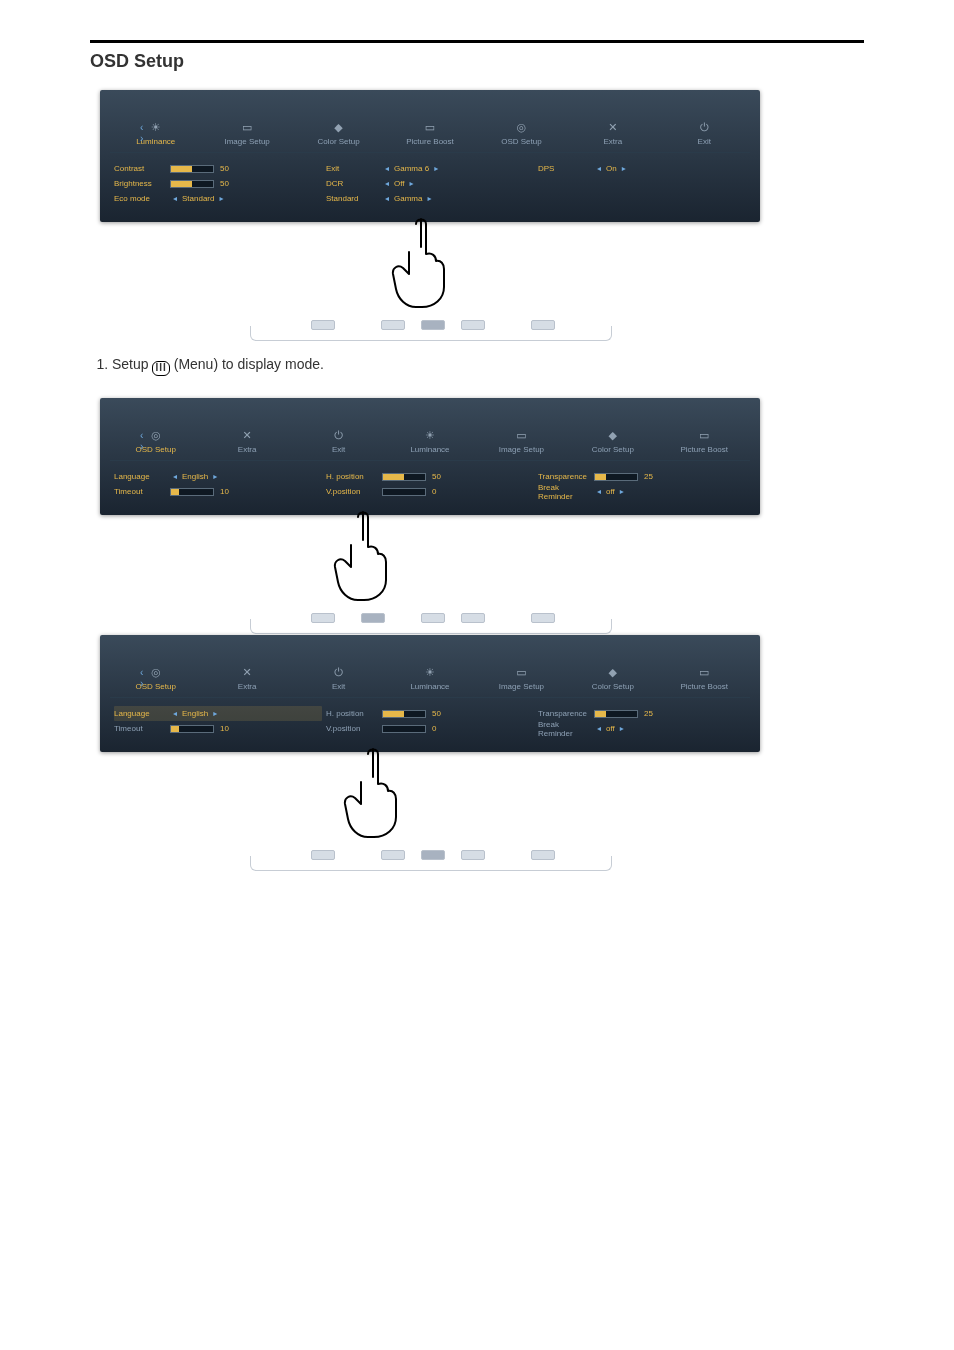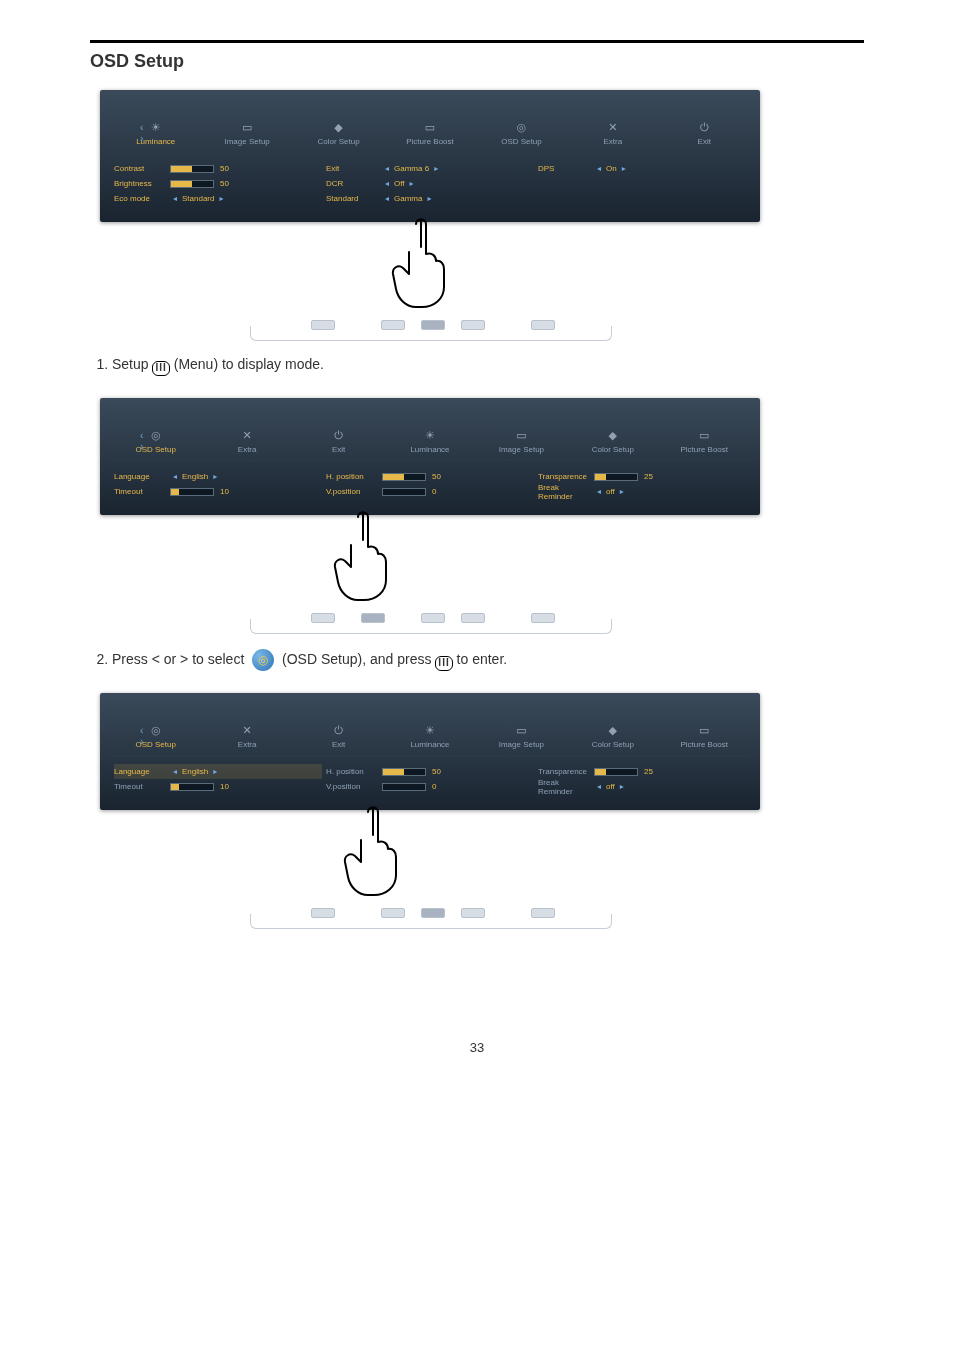--- a/index.html
+++ b/index.html
@@ -344,25 +344,20 @@
       <div class="btnrow">
         <span class="knob" style="left:60px"></span>
         <span class="knob" style="left:110px;background:#a8b2c0"></span>
         <span class="knob" style="left:170px"></span>
         <span class="knob" style="left:210px"></span>
         <span class="knob" style="left:280px"></span>
       </div>
     </div>
   </div>
 
-  <ol start="2">
-    <li>
-      <span>Press &lt; or &gt; to select </span><span class="osd-icon-inline">◎</span><span> (OSD Setup), and press </span><span class="menu-icon-box">III</span><span> to enter.</span>
-    </li>
-  </ol>
 
   <div class="osd-img">
     <div class="tabs">
       <div class="tab active"><span class="ico">◎</span><span class="lbl">OSD Setup</span></div>
       <div class="tab"><span class="ico">✕</span><span class="lbl dim">Extra</span></div>
       <div class="tab"><span class="ico">⏻</span><span class="lbl dim">Exit</span></div>
       <div class="tab"><span class="ico">☀</span><span class="lbl dim">Luminance</span></div>
       <div class="tab"><span class="ico">▭</span><span class="lbl dim">Image Setup</span></div>
       <div class="tab"><span class="ico">◆</span><span class="lbl dim">Color Setup</span></div>
       <div class="tab"><span class="ico">▭</span><span class="lbl dim">Picture Boost</span></div>
@@ -427,14 +422,13 @@
         <span class="knob" style="left:60px"></span>
         <span class="knob" style="left:130px"></span>
         <span class="knob" style="left:170px;background:#a8b2c0"></span>
         <span class="knob" style="left:210px"></span>
         <span class="knob" style="left:280px"></span>
       </div>
     </div>
   </div>
 
 
-  <div class="pagenum">33</div>
 </div>
 
 </body></html>

